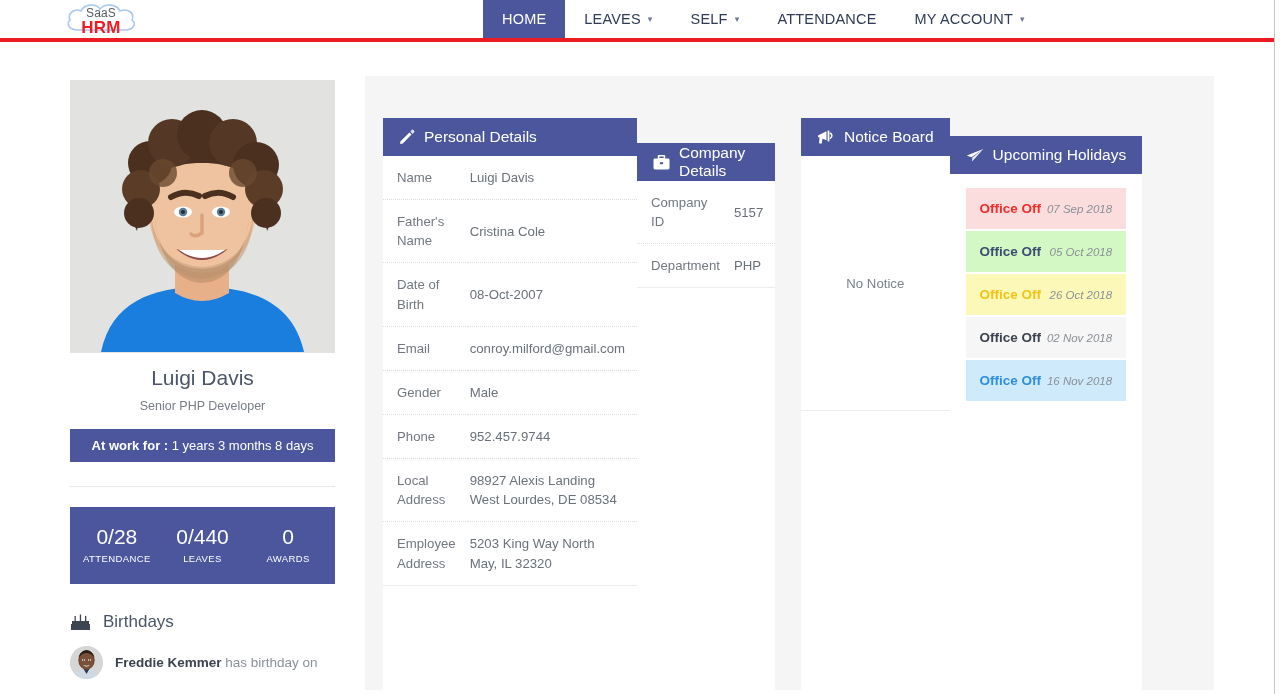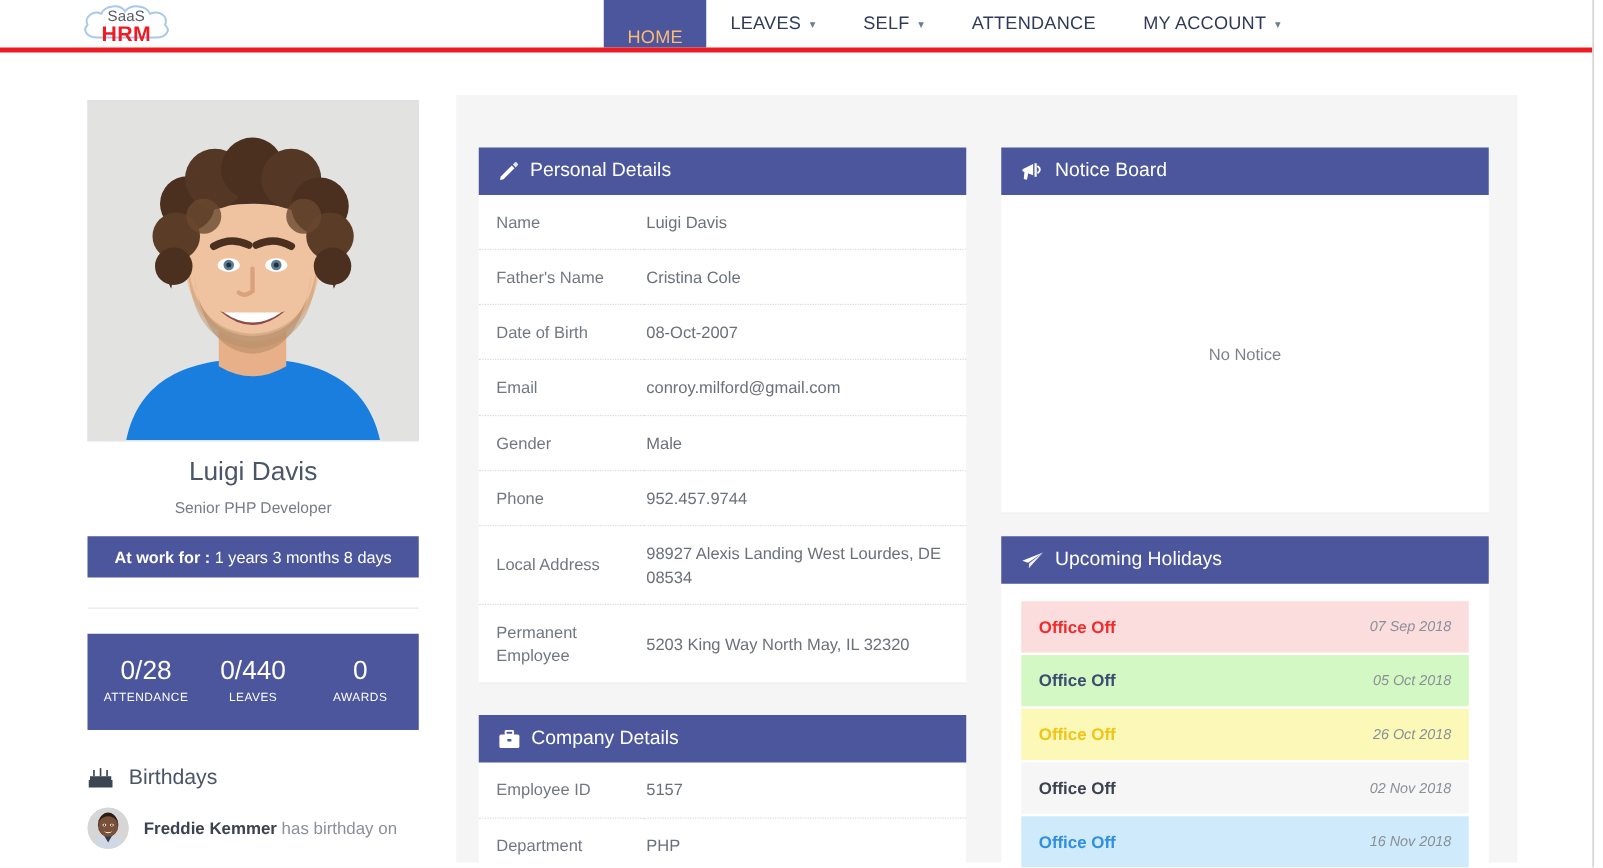--- a/index.html
+++ b/index.html
@@ -62,22 +62,21 @@
     height: 38px;
     font-size: 14.5px;
     color: #2f3a57;
     letter-spacing: .2px;
     white-space: nowrap;
     cursor: pointer;
     text-decoration: none;
   }
   .navitem.active {
     background: #4b569d;
-    color: #fdba74;
-    align-items: flex-end;
+    color: #ffffff;
   }
   .caret {
     margin-left: 7px;
     font-size: 9px;
     line-height: 1;
     color: #6c7a92;
   }
   .redline {
     position: absolute;
     left: 0; top: 38px;
@@ -174,21 +173,21 @@
   .content {
     position: absolute;
     left: 365px; top: 38px;
     width: 849px;
     height: 614px;
     background: #f5f5f5;
     padding: 42px 17px 0 18px;
     display: flex;
     gap: 28px;
   }
-  .col { display: flex; flex-direction: column; }
+  .col { display: flex; flex-direction: row; }
   .col-mid { width: 390px; }
   .col-right { width: 390px; }
 
   .panel { background: #ffffff; }
   .phead {
     background: #4b569d;
     color: #ffffff;
     height: 38px;
     display: flex;
     align-items: center;
@@ -431,42 +430,42 @@
           </tr>
           <tr>
             <td class="k">Phone</td>
             <td class="v">952.457.9744</td>
           </tr>
           <tr>
             <td class="k">Local Address</td>
             <td class="v">98927 Alexis Landing West Lourdes, DE 08534</td>
           </tr>
           <tr>
-            <td class="k">Permanent Employee</td>
+            <td class="k">Employee Address</td>
             <td class="v">5203 King Way North May, IL 32320</td>
           </tr>
         </tbody>
           </table>
       </div>
 
       <div class="panel" style="margin-top:25px;">
         <div class="phead">
           <span class="ic">
             <svg width="17" height="15" viewBox="0 0 17 15">
               <rect x="5.5" y="0.6" width="6" height="3.2" rx="1" fill="none" stroke="#ffffff" stroke-width="1.6"></rect>
               <rect x="0.5" y="3.6" width="16" height="10.8" rx="1.3" fill="#ffffff"></rect>
               <rect x="6.9" y="7.2" width="3.2" height="2" fill="#4b569d"></rect>
             </svg>
           </span>
           <span>Company Details</span>
         </div>
         <table class="detail">
           <tbody>
               <tr>
-            <td class="k">Employee ID</td>
+            <td class="k">Company ID</td>
             <td class="v">5157</td>
           </tr>
           <tr>
             <td class="k">Department</td>
             <td class="v">PHP</td>
           </tr>
 
         </tbody>
           </table>
       </div>

